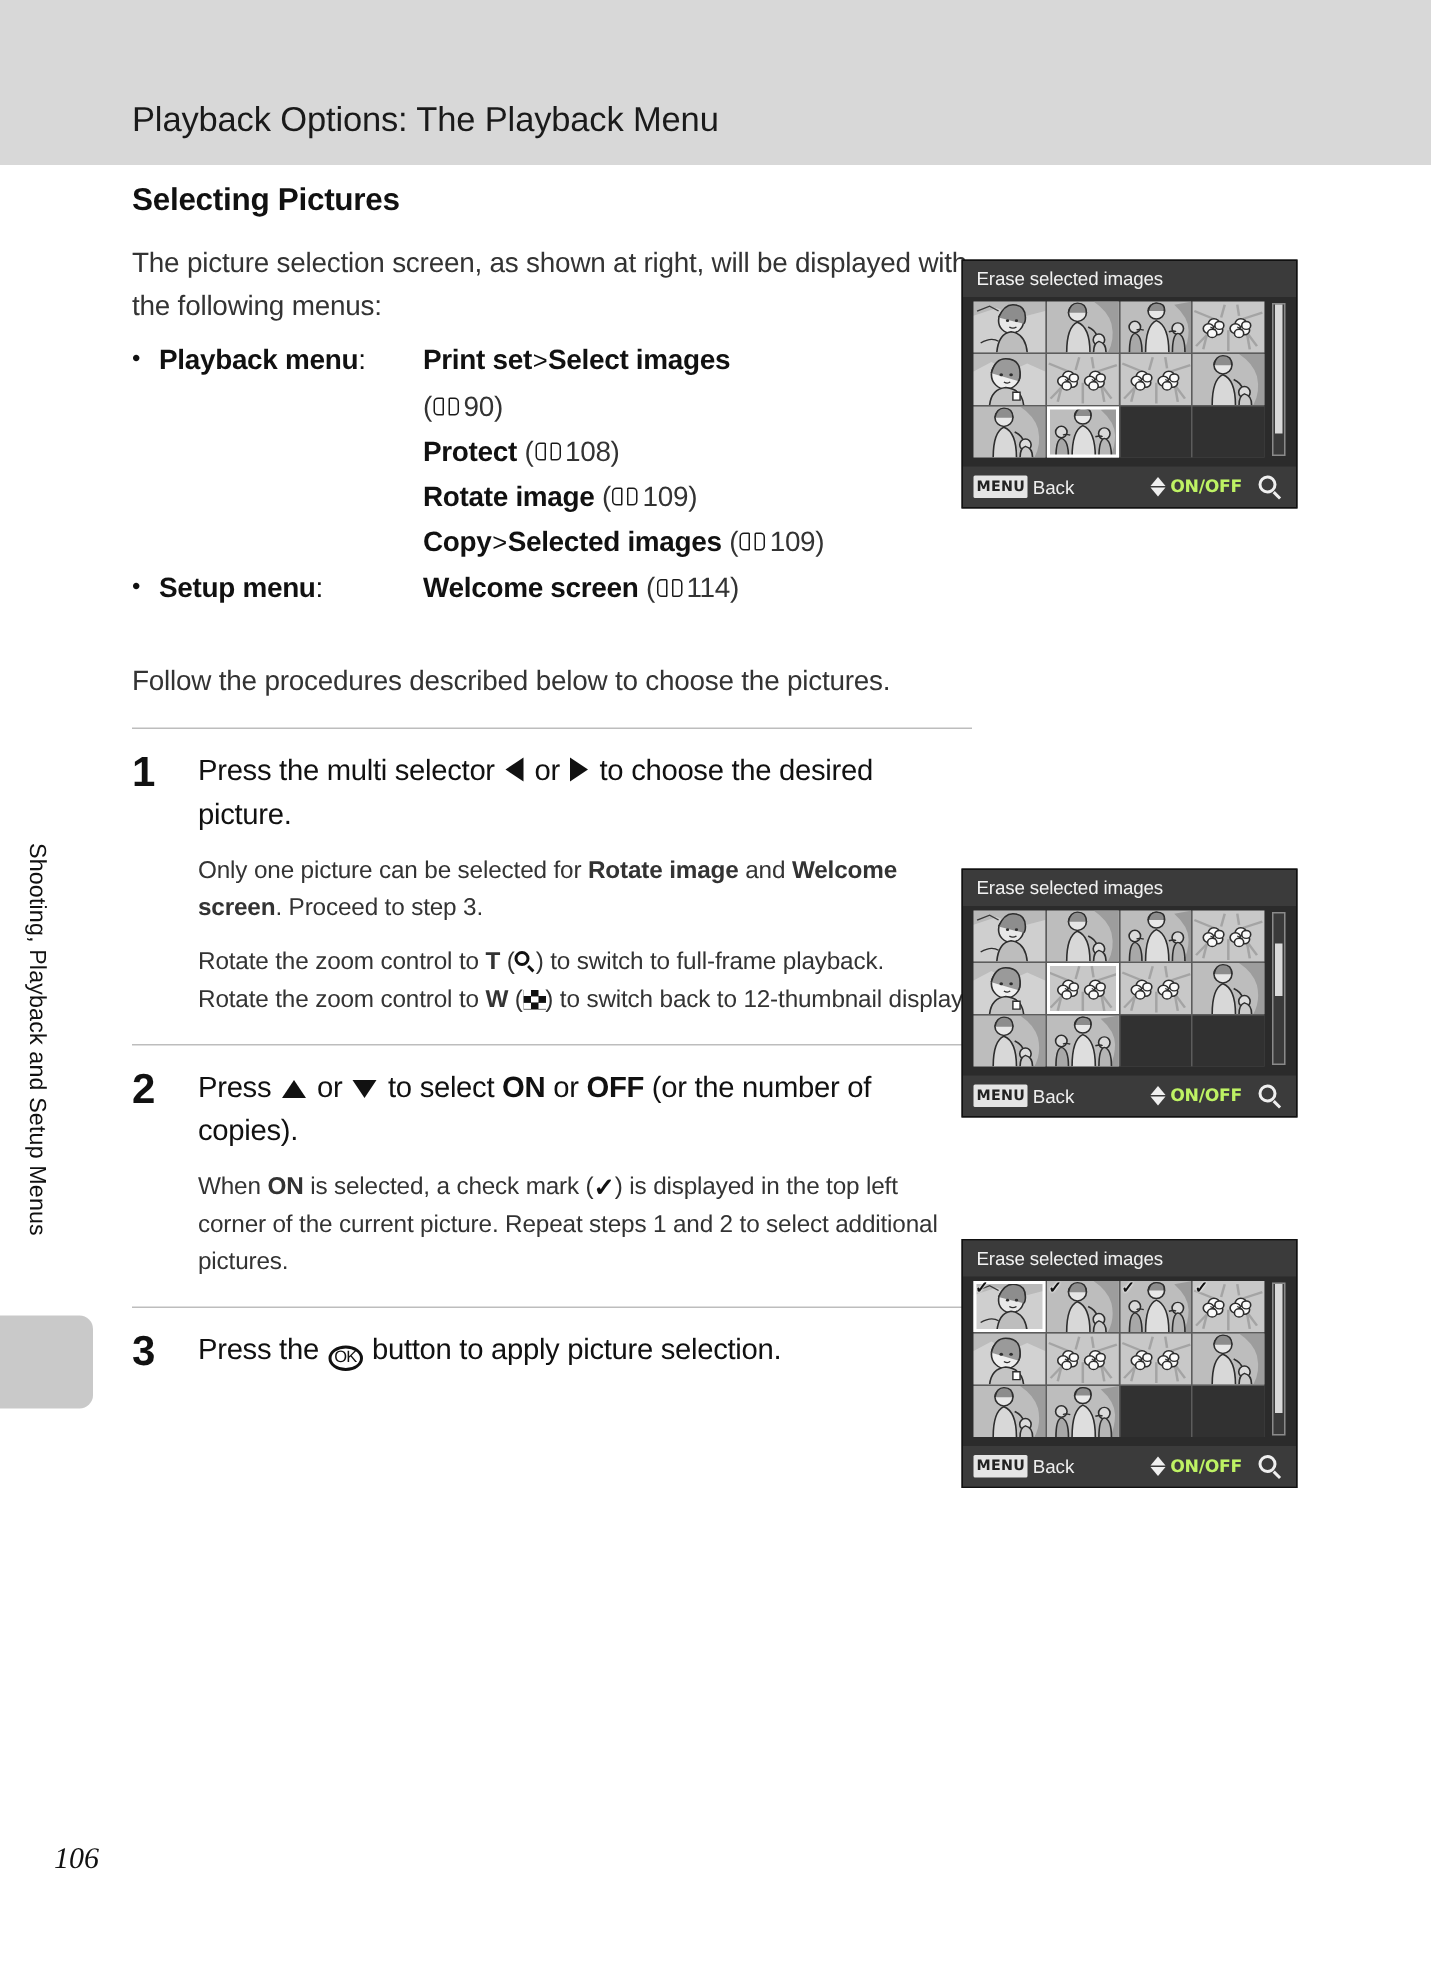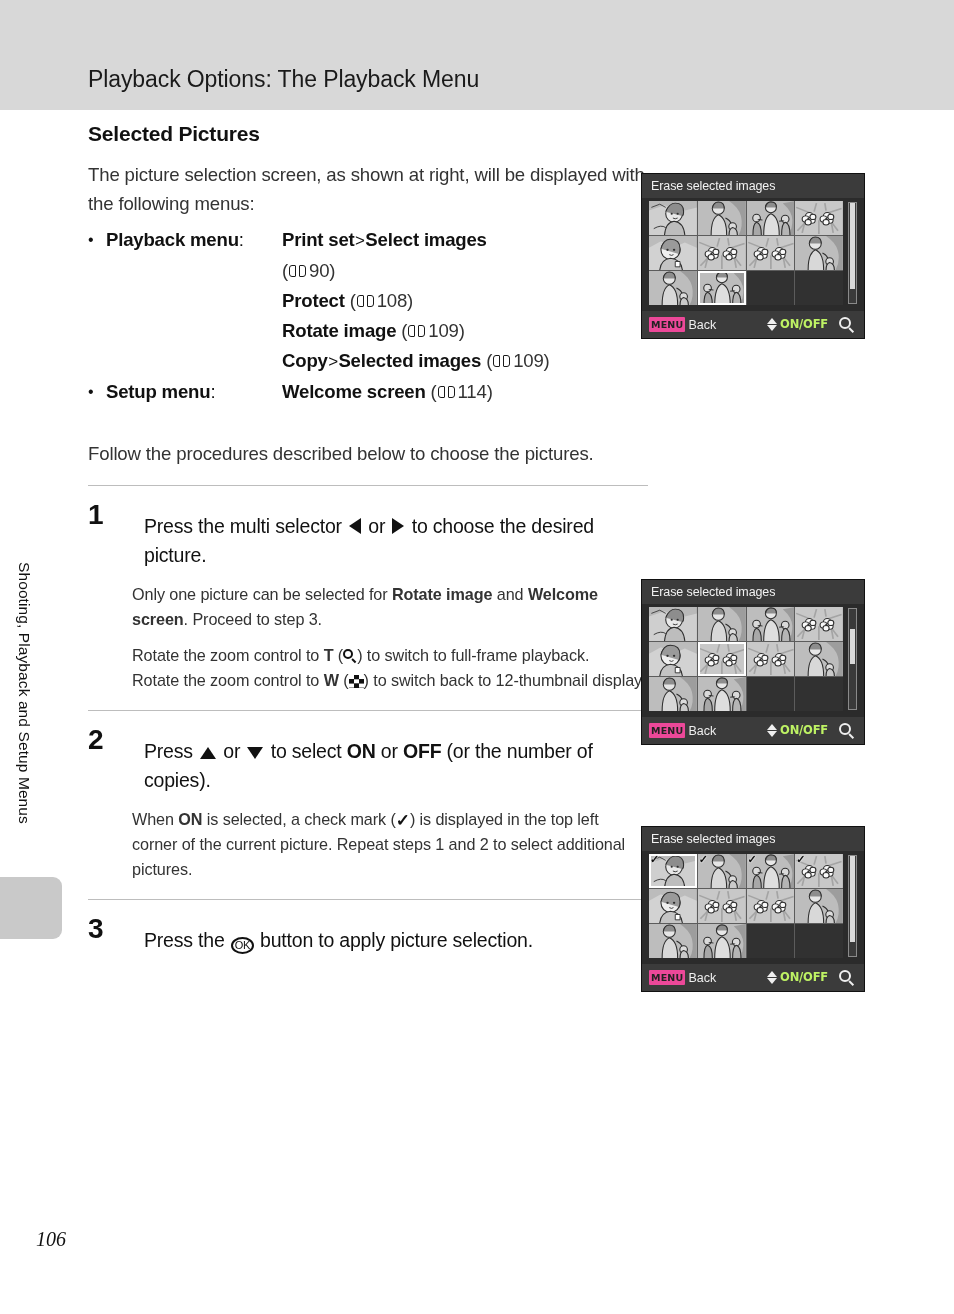--- a/index.html
+++ b/index.html
@@ -178,21 +178,21 @@
     font-weight: bold;
     line-height: 30px;
     color: #111;
   }
   .step-body { flex: 1 1 auto; }
   .step-title {
     font-size: 19.5px;
     line-height: 29px;
     color: #111;
     letter-spacing: -0.2px;
-    margin: 12px;
+    margin: 0;
   }
   .step-sub {
     font-size: 16.2px;
     line-height: 25px;
     color: #333;
     margin: 10px 0 0 0;
     letter-spacing: -0.1px;
   }
   .step-sub.tight { margin-top: 11px; }
 
@@ -365,21 +365,21 @@
     left: 0;
     bottom: 0;
     width: 100%;
     height: 27px;
     background: #3b3b3b;
     display: flex;
     align-items: center;
   }
   .menu-badge {
     margin-left: 7px;
-    background: #ec4899;
+    background: #e5e5e5;
     color: #222;
     font-size: 9.5px;
     font-weight: bold;
     line-height: 13px;
     padding: 1px 2px;
     letter-spacing: 0.2px;
     border-radius: 1px;
     font-family: "DejaVu Sans", sans-serif;
   }
   .bar-back {
@@ -458,21 +458,21 @@
 
 <div class="header-band">
   <div class="header-title">Playback Options: The Playback Menu</div>
 </div>
 
 <div class="side-text">Shooting, Playback and Setup Menus</div>
 <div class="side-tab"></div>
 
 <div class="content">
 
-  <h2 class="section-head">Selected Pictures</h2>
+  <h2 class="section-head">Selecting Pictures</h2>
 
   <p class="para">The picture selection screen, as shown at right, will be displayed with the following menus:</p>
 
   <div class="menu-list">
 
     <div class="menu-row">
       <span class="bullet">•</span>
       <span class="menu-cat"><span>Playback menu</span><span class="colon">:</span></span>
       <span class="menu-vals">
         <div class="menu-val">

